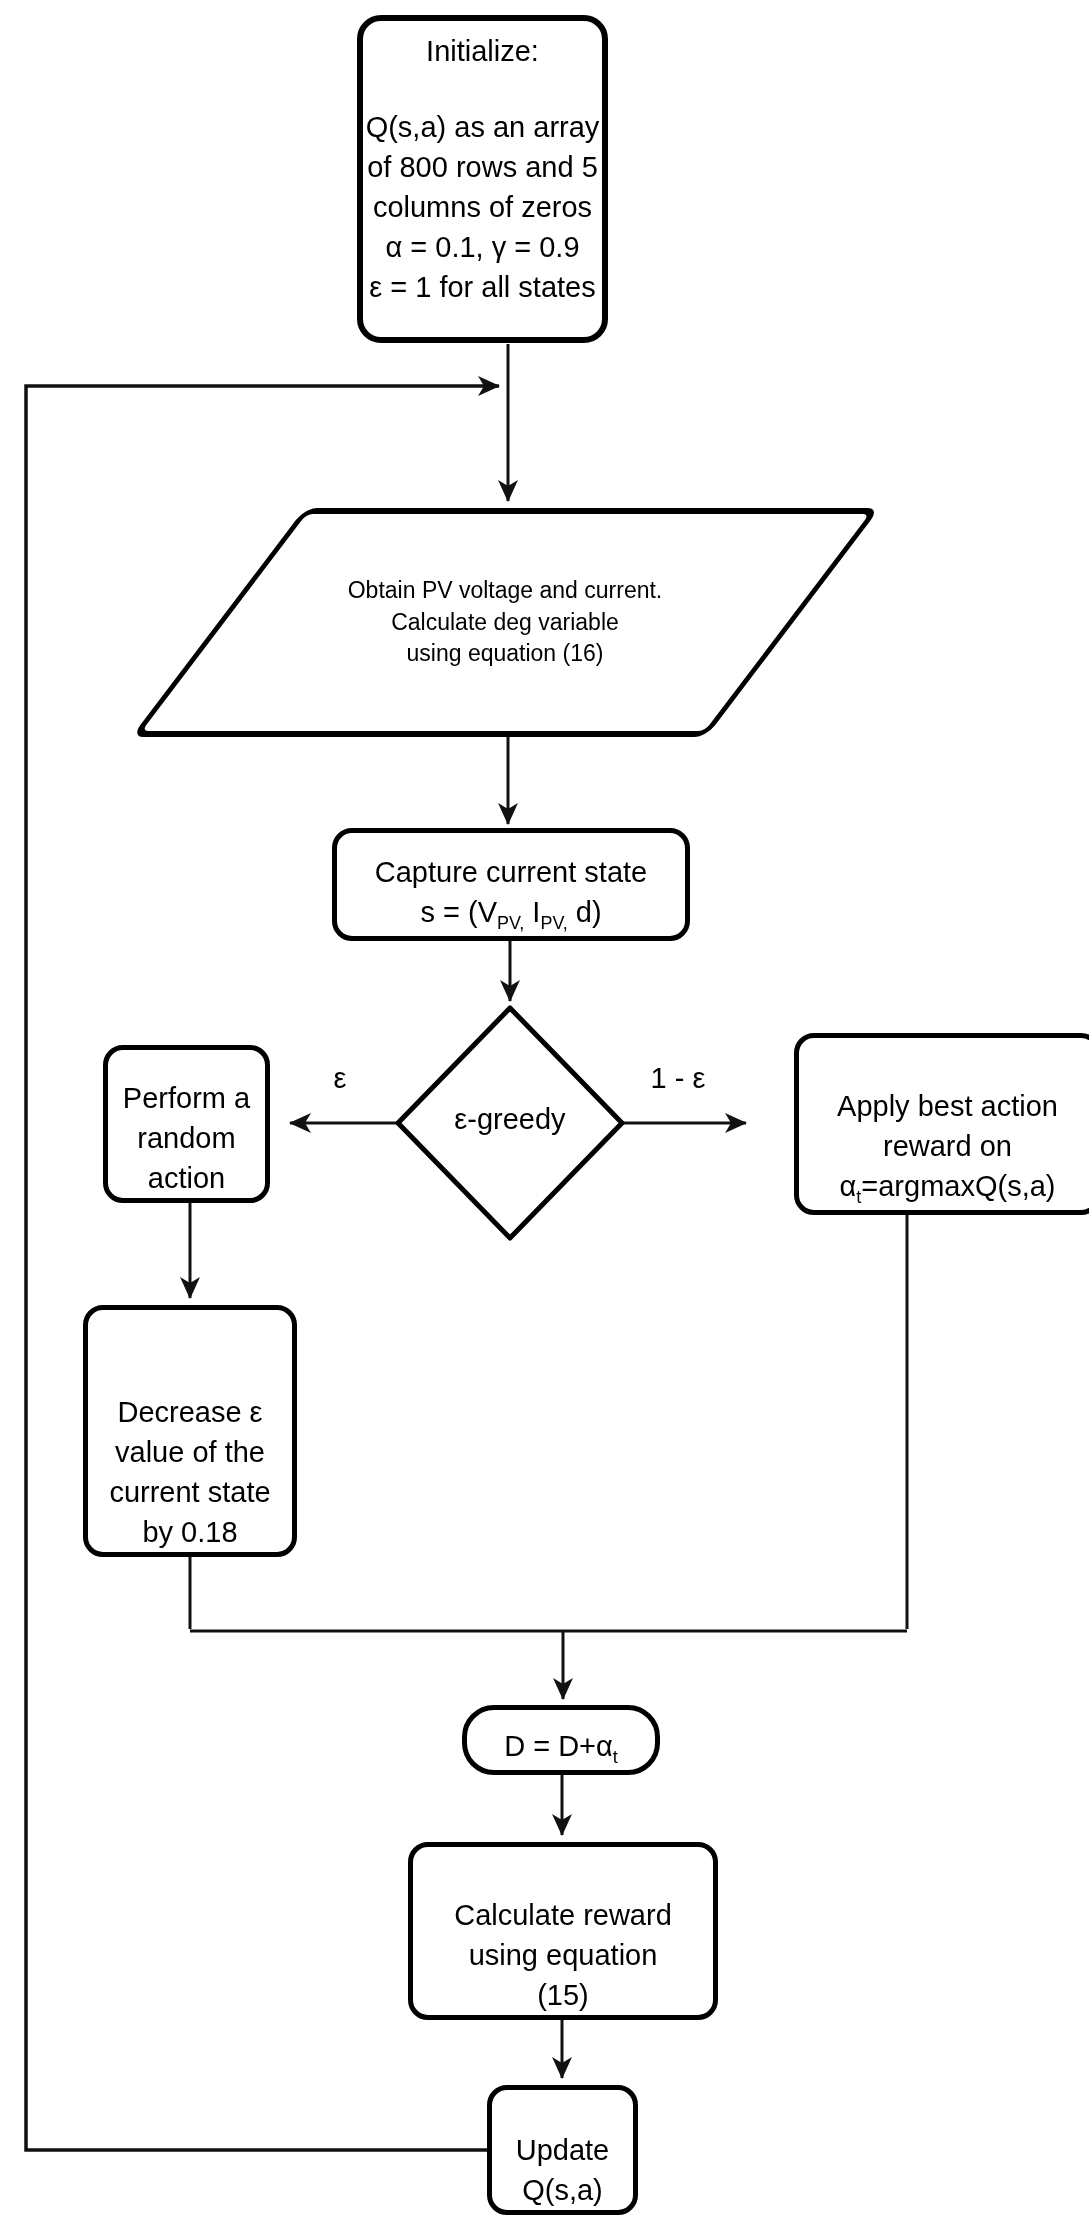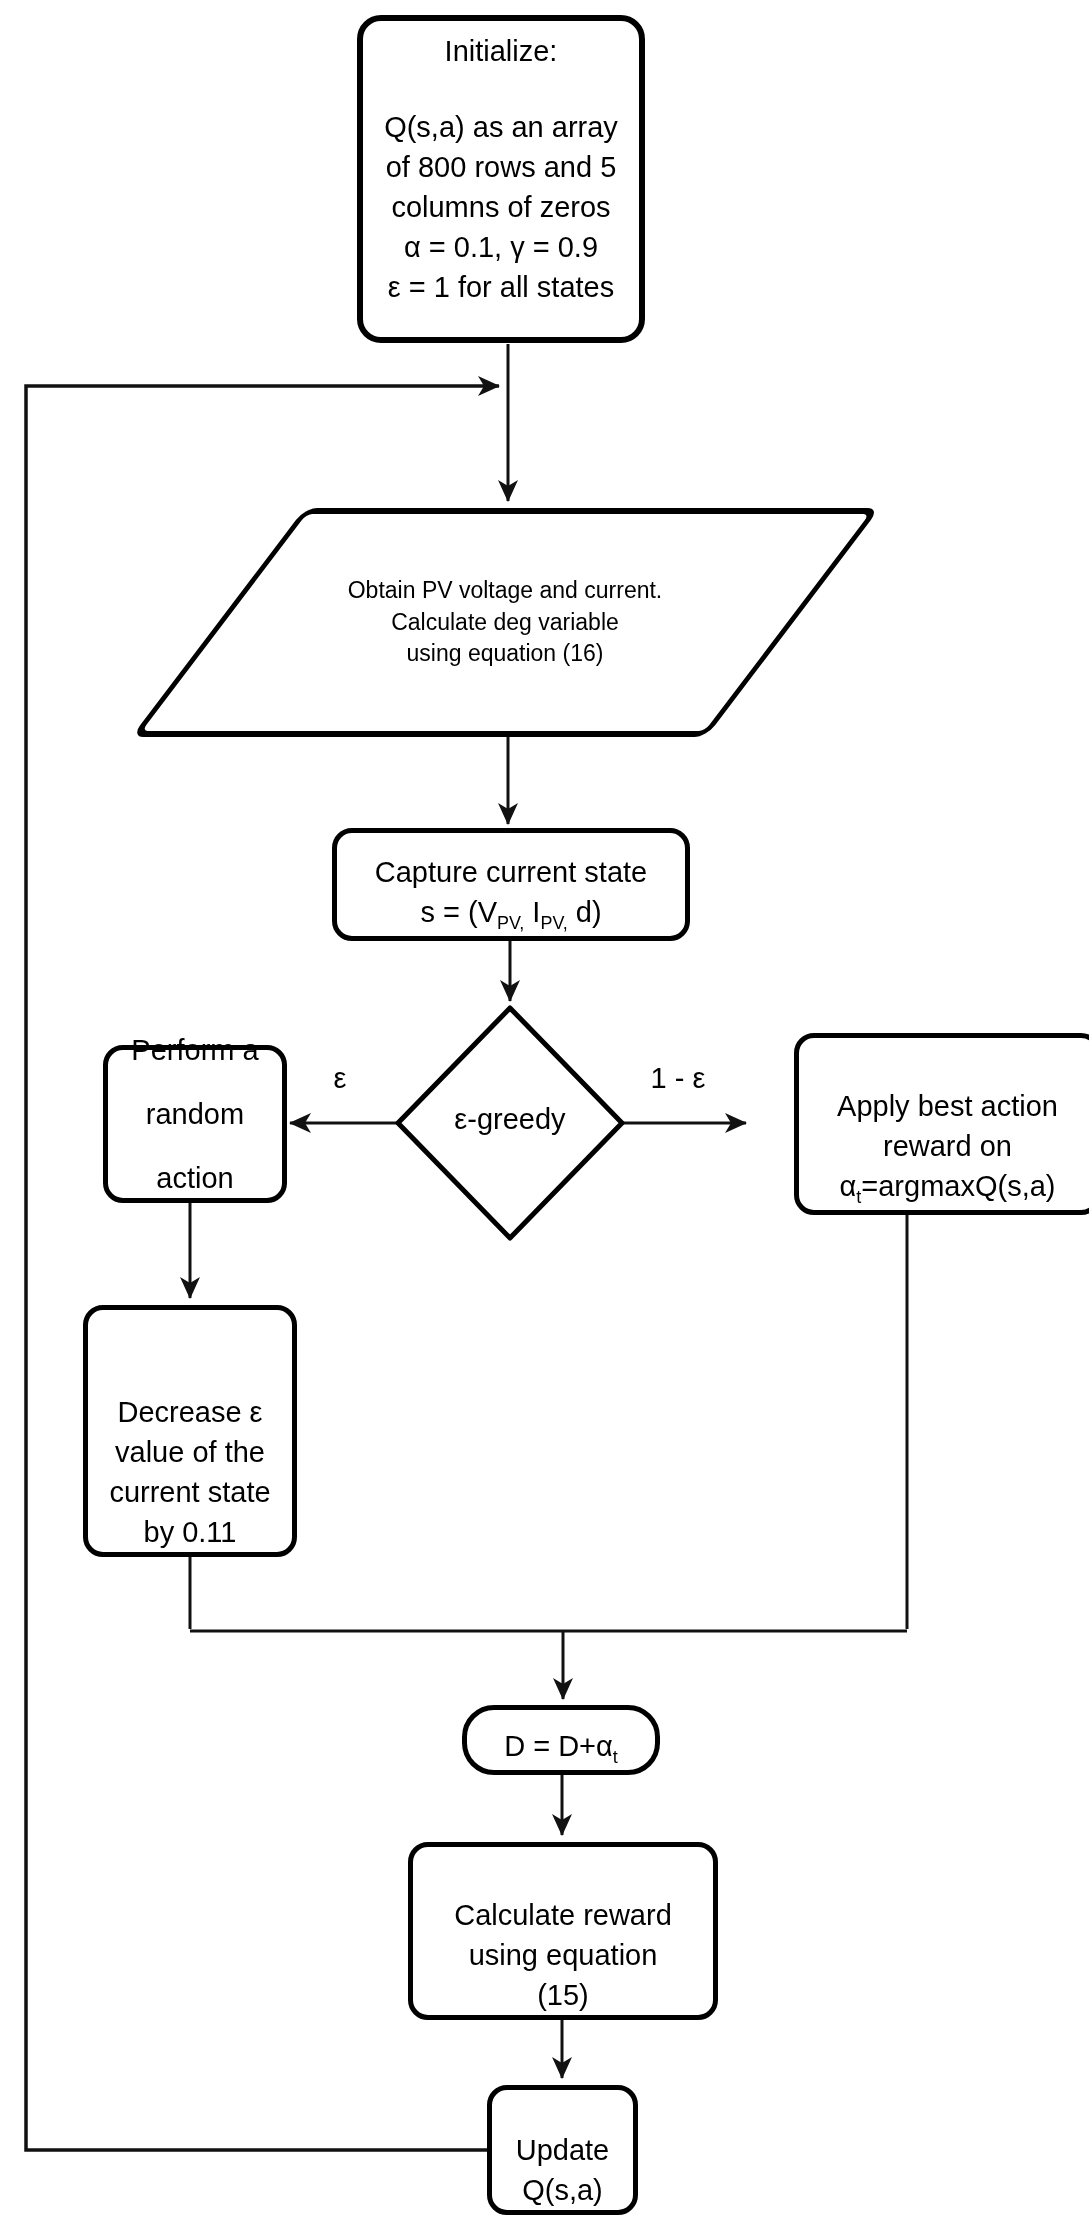--- a/index.html
+++ b/index.html
@@ -51,21 +51,21 @@
     <path d="M190,1557 V1629" stroke="#111111" stroke-width="3" fill="none"></path>
     <path d="M907,1213 V1629" stroke="#111111" stroke-width="3" fill="none"></path>
     <path d="M190,1631 H907" stroke="#111111" stroke-width="3" fill="none"></path>
     <path d="M563,1631 V1699" stroke="#111111" stroke-width="3" fill="none" marker-end="url(#ah)"></path>
     <path d="M562,1775 V1835" stroke="#111111" stroke-width="3" fill="none" marker-end="url(#ah)"></path>
     <path d="M562,2020 V2078" stroke="#111111" stroke-width="3" fill="none" marker-end="url(#ah)"></path>
 
     <polygon points="510,1008 622,1123 510,1238 398,1123" fill="#ffffff" stroke="#000000" stroke-width="5" stroke-linejoin="round"></polygon>
   </svg>
 
-  <div class="node node-init" style="left:357px; top:15px; width:288px; height:328px;">
+  <div class="node node-init" style="left:357px; top:15px; width:251px; height:328px;">
     <div class="init-title">Initialize:</div>
     <div>Q(s,a) as an array</div>
     <div>of 800 rows and 5</div>
     <div>columns of zeros</div>
     <div>α = 0.1, γ = 0.9</div>
     <div>ε = 1 for all states</div>
   </div>
 
   <div class="plg"></div>
   <div class="plg-text">
@@ -76,37 +76,37 @@
 
   <div class="node" style="left:332px; top:828px; width:358px; height:113px;">
     <div>Capture current state</div>
     <div><span>s = (V</span><sub>PV,</sub><span> I</span><sub>PV,</sub><span> d)</span></div>
   </div>
 
   <div class="freelabel" style="left:410px; top:1103px; width:200px;">ε-greedy</div>
   <div class="freelabel" style="left:322px; top:1062px; width:36px;">ε</div>
   <div class="freelabel" style="left:628px; top:1062px; width:100px;">1 - ε</div>
 
-  <div class="node" style="left:103px; top:1045px; width:184px; height:158px;gap:24px;">
+  <div class="node" style="left:103px; top:1045px; width:167px; height:158px;">
     <div>Perform a</div>
     <div>random</div>
     <div>action</div>
   </div>
 
   <div class="node" style="left:753px; top:1033px; width:307px; height:182px;margin-left:41px;">
     <div>Apply best action</div>
     <div>reward on</div>
     <div><span>α</span><sub>t</sub><span>=argmaxQ(s,a)</span></div>
   </div>
 
   <div class="node" style="left:83px; top:1305px; width:214px; height:252px;">
     <div>Decrease ε</div>
     <div>value of the</div>
     <div>current state</div>
-    <div>by 0.11</div>
+    <div>by 0.18</div>
   </div>
 
   <div class="node" style="left:462px; top:1705px; width:198px; height:70px; border-radius:32px;">
     <div><span>D = D+α</span><sub>t</sub></div>
   </div>
 
   <div class="node" style="left:408px; top:1842px; width:310px; height:178px;">
     <div>Calculate reward</div>
     <div>using equation</div>
     <div>(15)</div>

